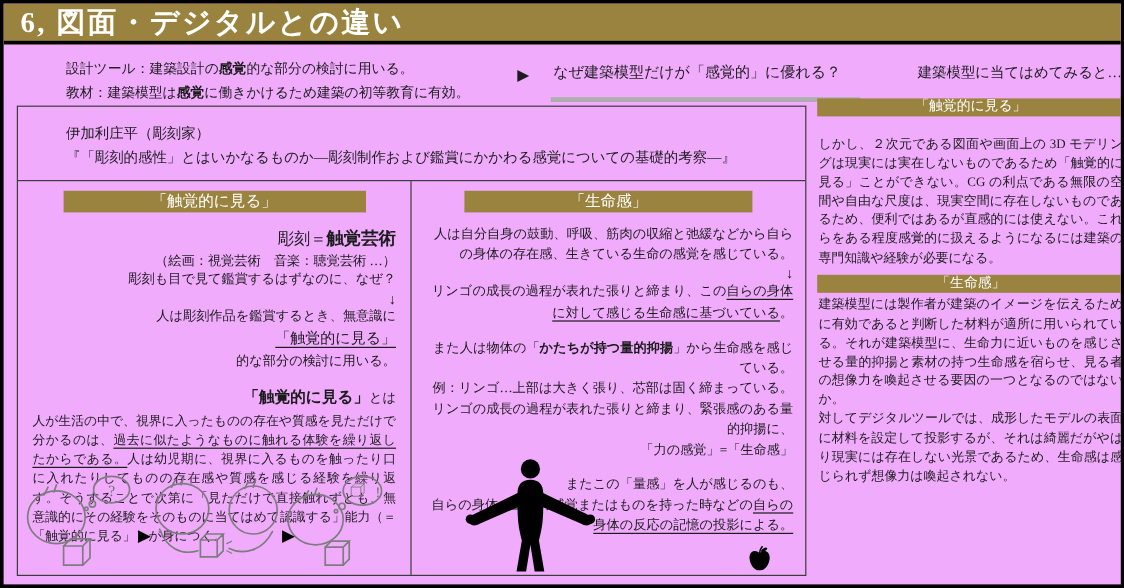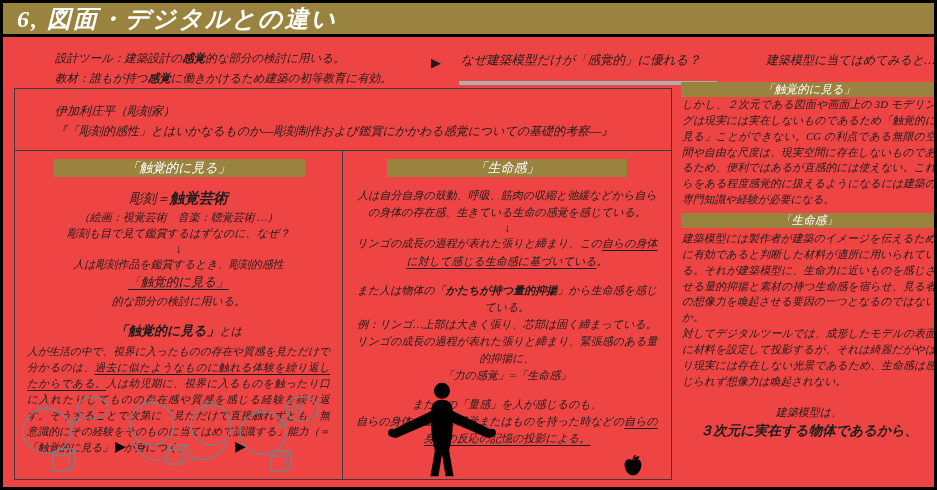--- a/index.html
+++ b/index.html
@@ -1,39 +1,39 @@
 <!DOCTYPE html>
 <html style="--gold: #9a823f; --underline-gray: #aeaeae; --line: #3c3c3c;"><head>
 <meta charset="utf-8">
 <style>
   html,body{margin:0;padding:0;background:#fff;}
   .page{position:relative;width:937px;height:490px;box-sizing:border-box;border:3px solid #000;
-        background:#ef4444;overflow:hidden;color:#1c1c1c;
-        font-family:"Liberation Serif","DejaVu Serif",serif;font-style:italic;}
+        background:#f0abfc;overflow:hidden;color:#1c1c1c;
+        font-family:"Liberation Serif","DejaVu Serif",serif;}
   
   .titlebar{position:absolute;left:0;top:0;right:0;height:34px;background:var(--gold,#9a823f);
             border-bottom:3px solid #000;display:flex;align-items:center;box-sizing:border-box;padding-left:14px;}
   .titlebar .t{color:#fff;font-size:24px;font-weight:bold;letter-spacing:2px;}
   
   .intro-left{position:absolute;left:52px;top:46px;font-size:11.5px;line-height:1.7;}
   .ptr{position:absolute;left:428px;top:52px;font-size:13px;}
   .question{position:absolute;left:456px;top:49px;font-size:12.5px;padding:0 16px 12px 2px;
             border-bottom:4px solid var(--underline-gray,#b0b0b0);}
   .apply-note{position:absolute;left:678px;top:49px;width:254px;text-align:right;font-size:12px;}
   
   .main-box{position:absolute;left:11px;top:85px;width:658px;height:392px;border:1px solid var(--line,#3c3c3c);box-sizing:border-box;}
   .quote{height:62px;border-bottom:1px solid var(--line,#3c3c3c);box-sizing:border-box;
          padding:12px 10px 0 40px;font-size:12px;line-height:1.7;}
   .cols{display:flex;height:328px;}
   .col{box-sizing:border-box;position:relative;}
   .col-left{width:328px;border-right:1px solid var(--line,#3c3c3c);padding:6px 12px 0;}
   .col-mid{flex:1;padding:6px 10px 0;}
   .goldbar{background:var(--gold,#9a823f);color:#fff;text-align:center;font-size:13px;height:18px;line-height:18px;margin:2px auto 0;}
   .w252{width:252px;} .w240{width:240px;}
-  .center{text-align:center;}
+  .center{text-align:right;}
   .eq{font-size:13.5px;margin-top:12px;}
   .eq b{font-size:14.5px;}
   .small-note{font-size:11px;margin-top:2px;}
   .t11{font-size:11px;line-height:1.55;}
   .darr{font-size:12px;line-height:1.2;}
   .u{text-decoration:underline;text-underline-offset:3px;}
   .def-head{margin-top:12px;font-size:11px;}
   .def-head b{font-size:13px;}
   .def-para{font-size:10.7px;line-height:1.5;text-align:justify;margin-top:3px;}
   .illu{position:absolute;left:4px;bottom:2px;}
@@ -54,41 +54,41 @@
 <body>
 
 <div class="page">
 
   <div class="titlebar">
     <span class="t">6, 図面・デジタルとの違い</span>
   </div>
 
   <div class="intro-left">
     <div><span>設計ツール：建築設計の</span><b>感覚</b><span>的な部分の検討に用いる。</span></div>
-    <div><span>教材：誰もが持つ</span><b>感覚</b><span>に働きかけるため建築の初等教育に有効。</span></div>
+    <div><span>教材：建築模型は</span><b>感覚</b><span>に働きかけるため建築の初等教育に有効。</span></div>
   </div>
   <div class="ptr">▶</div>
   <div class="question">なぜ建築模型だけが「感覚的」に優れる？</div>
   <div class="apply-note">建築模型に当てはめてみると…</div>
 
   <div class="main-box">
     <div class="quote">
       <div>伊加利庄平（彫刻家）</div>
       <div>『「彫刻的感性」とはいかなるものか―彫刻制作および鑑賞にかかわる感覚についての基礎的考察―』</div>
     </div>
 
     <div class="cols">
 
       <div class="col col-left">
         <div class="goldbar w252">「触覚的に見る」</div>
         <div class="center eq"><span>彫刻＝</span><b>触覚芸術</b></div>
         <div class="center small-note">（絵画：視覚芸術　音楽：聴覚芸術 …）</div>
         <div class="center t11">彫刻も目で見て鑑賞するはずなのに、なぜ？</div>
         <div class="center darr">↓</div>
-        <div class="center t11">人は彫刻作品を鑑賞するとき、彫刻的感性</div>
+        <div class="center t11">人は彫刻作品を鑑賞するとき、無意識に</div>
         <div class="center t11"><span class="u" style="font-size:12.5px">「触覚的に見る」</span></div>
         <div class="center t11">的な部分の検討に用いる。</div>
         <div class="center def-head"><b>「触覚的に見る」</b><span>とは</span></div>
         <div class="def-para"><span>人が生活の中で、視界に入ったものの存在や質感を見ただけで分かるのは、</span><span class="u">過去に似たようなものに触れる体験を繰り返したからである。</span><span>人は幼児期に、視界に入るものを触ったり口に入れたりしてものの存在感や質感を感じる経験を繰り返す。そうすることで次第に「見ただけで直接触れずとも、無意識的にその経験をそのものに当てはめて認識する」能力（＝「触覚的に見る」）が身につく。</span></div>
 
         <div class="illu">
           <svg width="300" height="86" viewBox="0 0 300 86">
             <g fill="none" stroke="#7d7d7d" stroke-width="1.4" stroke-linecap="round">
 
               <g>
@@ -173,24 +173,19 @@
             <path d="M12,7 C12,4 13,2 15,0" stroke="#000" stroke-width="1.6" fill="none"></path>
             <ellipse cx="16.5" cy="3.5" rx="3.4" ry="1.5" fill="#000" transform="rotate(-28 16.5 3.5)"></ellipse>
           </svg>
         </div>
       </div>
     </div>
   </div>
 
   <div class="right-panel">
     <div class="rp-bar">「触覚的に見る」</div>
-    <div class="rp-text" style="margin-top:0;">しかし、２次元である図面や画面上の 3D モデリングは現実には実在しないものであるため「触覚的に見る」ことができない。CG の利点である無限の空間や自由な尺度は、現実空間に存在しないものであるため、便利ではあるが直感的には使えない。これらをある程度感覚的に扱えるようになるには建築の専門知識や経験が必要になる。</div>
+    <div class="rp-text" style="margin-top:16px;">しかし、２次元である図面や画面上の 3D モデリングは現実には実在しないものであるため「触覚的に見る」ことができない。CG の利点である無限の空間や自由な尺度は、現実空間に存在しないものであるため、便利ではあるが直感的には使えない。これらをある程度感覚的に扱えるようになるには建築の専門知識や経験が必要になる。</div>
     <div class="rp-bar">「生命感」</div>
     <div class="rp-text" style="margin-bottom:0;">建築模型には製作者が建築のイメージを伝えるために有効であると判断した材料が適所に用いられている。それが建築模型に、生命力に近いものを感じさせる量的抑揚と素材の持つ生命感を宿らせ、見る者の想像力を喚起させる要因の一つとなるのではないか。</div>
     <div class="rp-text" style="margin-top:0;">対してデジタルツールでは、成形したモデルの表面に材料を設定して投影するが、それは綺麗だがやはり現実には存在しない光景であるため、生命感は感じられず想像力は喚起されない。</div>
-    <div class="concl">
-      <div class="in">建築模型は、</div>
-      <div class="main">３次元に実在する物体であるから、</div>
-
-    </div>
   </div>
 
 </div>
 
 </body></html>

